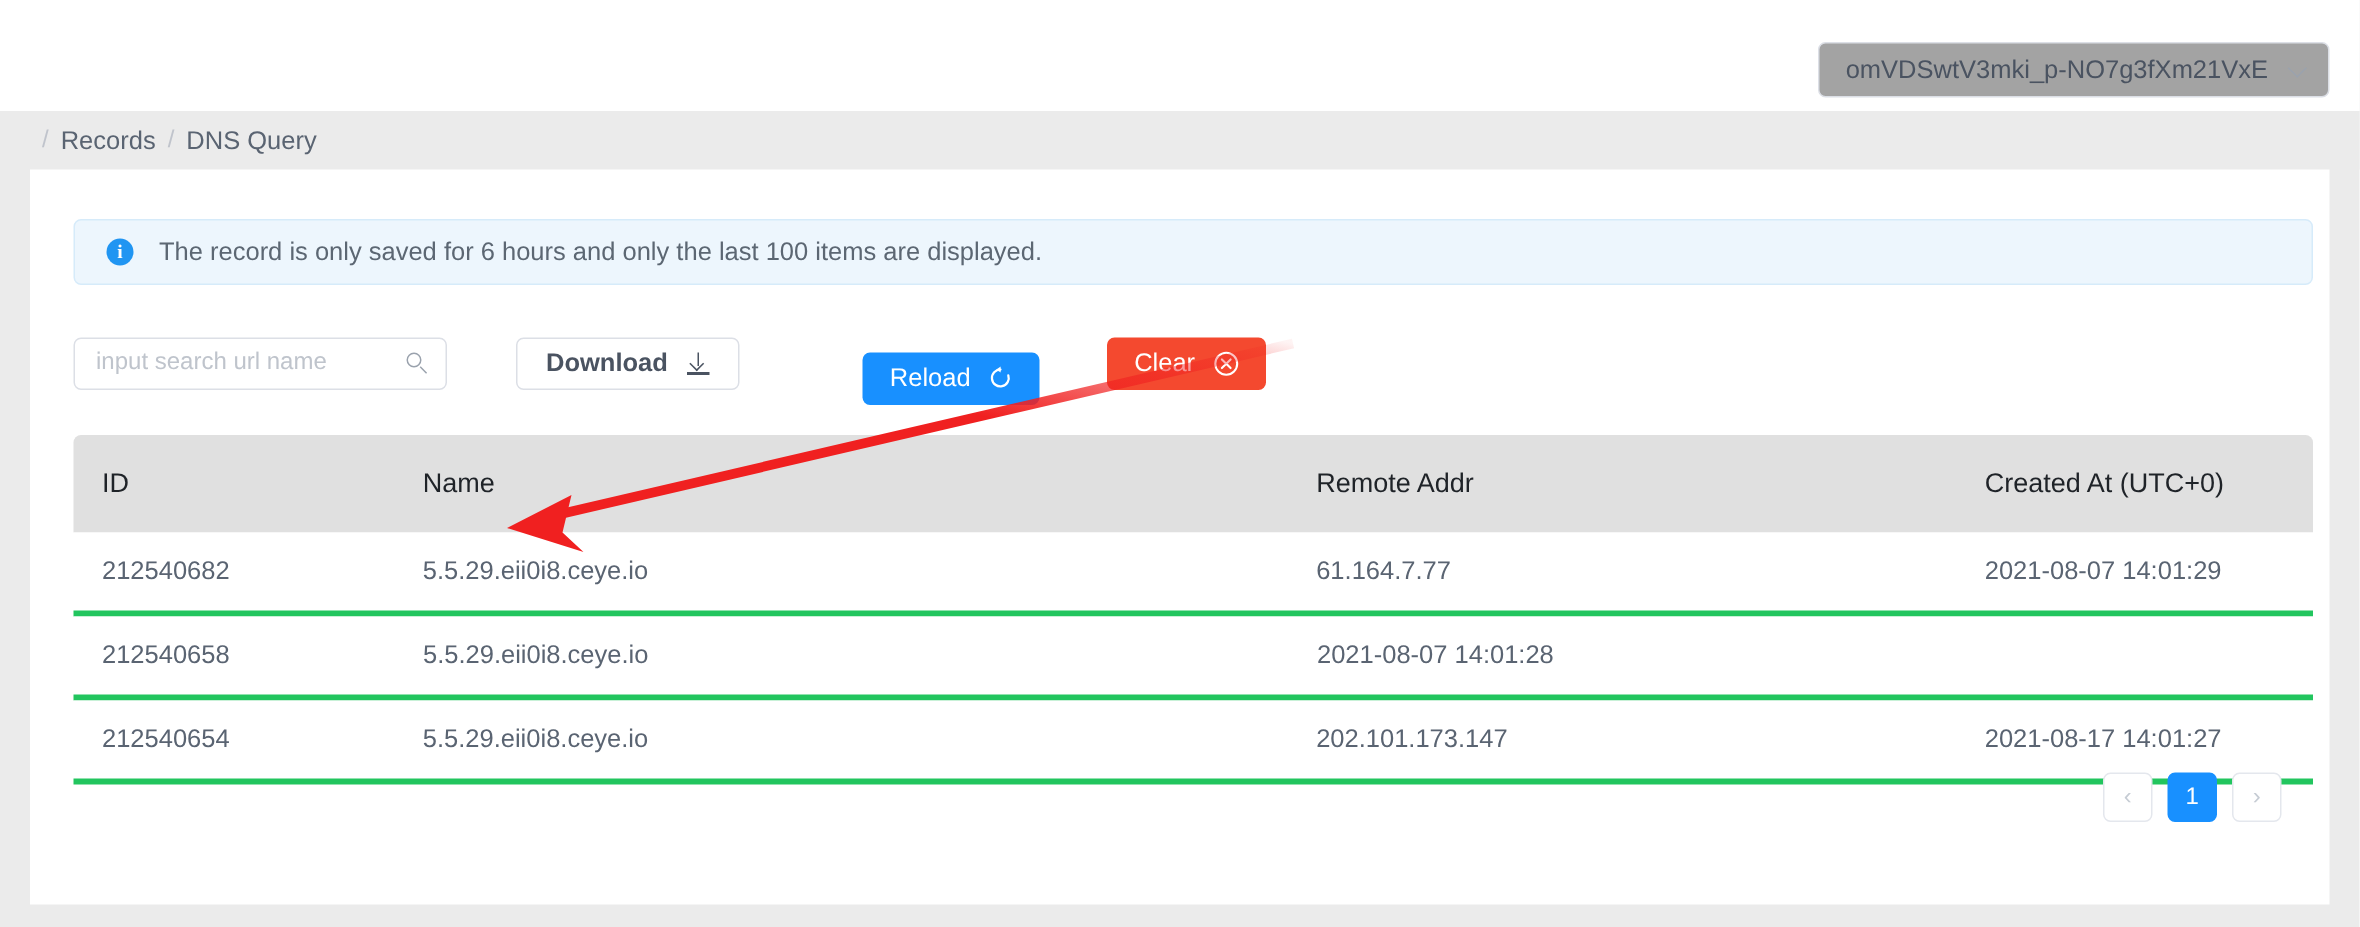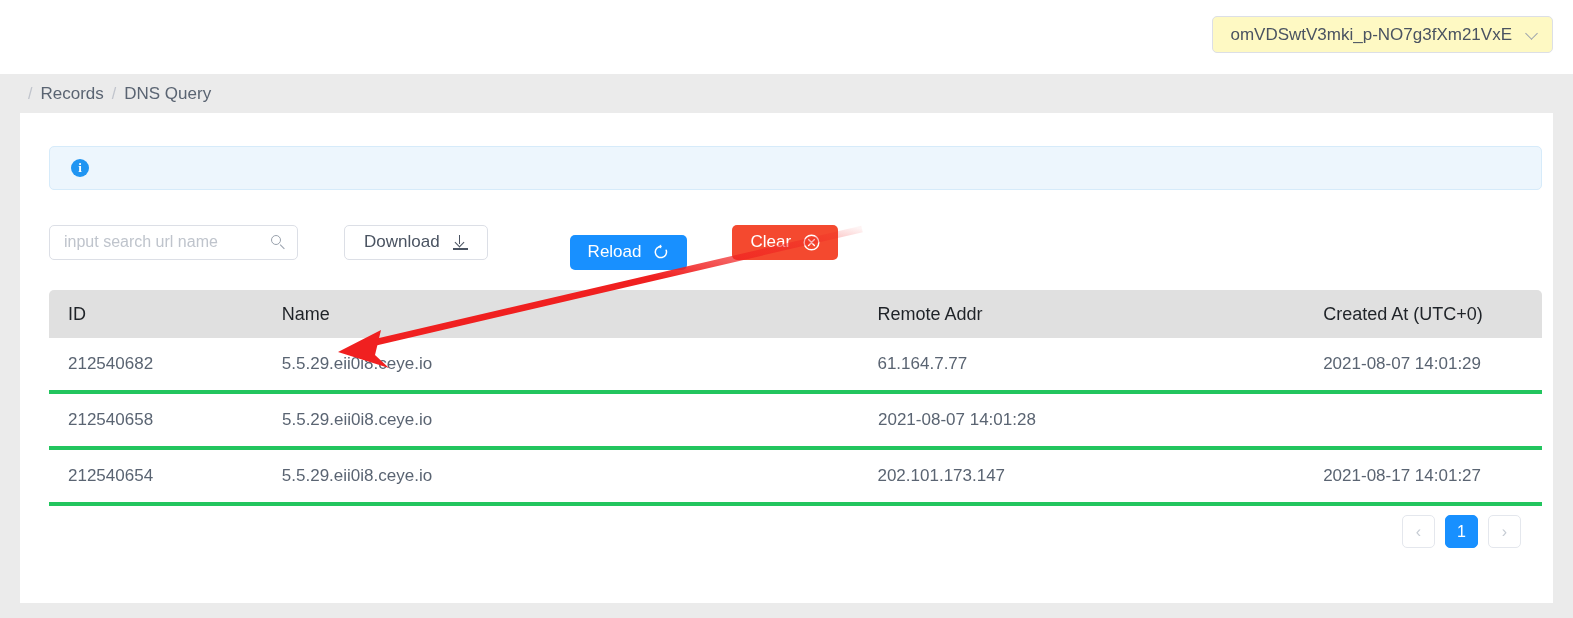--- a/index.html
+++ b/index.html
@@ -20,27 +20,27 @@
     position: absolute;
     left: 0; top: 0;
     width: 1573px;
     height: 74px;
     background: #ffffff;
     box-sizing: border-box;
   }
   .account-select {
     position: absolute;
     right: 20px;
-    top: 16px;
+    top: 28px;
     height: 37px;
     min-width: 340px;
     box-sizing: border-box;
     border: 1px solid #dcdfe6;
     border-radius: 5px;
-    background: #fef9c3;
+    background: #a3a3a3;
     display: flex;
     align-items: center;
     padding: 0 13px 0 17px;
     color: #4a5361;
     font-size: 17px;
     white-space: nowrap;
     cursor: pointer;
   }
   .account-select .acct-label { flex: 1 1 auto; }
   .chevron {
@@ -191,20 +191,21 @@
     cursor: pointer;
     user-select: none;
     white-space: nowrap;
   }
   .btn-download {
     margin-left: 13px;
     padding: 0 19px;
     border: 1px solid #dcdfe6;
     background: #ffffff;
     color: #4a5361;
+    font-weight: bold;
   }
   .dl-icon {
     margin-left: 13px;
     width: 15px; height: 15px;
     position: relative;
     flex: 0 0 auto;
   }
   .dl-icon::before {
     content: "";
     position: absolute;
@@ -256,21 +257,21 @@
   }
 
   
   .table {
     position: absolute;
     left: 29px;
     top: 177px;
     width: 1493px;
   }
   .thead {
-    height: 48px;
+    height: 65px;
     background: #e0e0e0;
     border-radius: 5px 5px 0 0;
     display: flex;
     align-items: center;
   }
   .trow {
     height: 52px;
     display: flex;
     align-items: center;
     border-bottom: 4px solid #22c55e;
@@ -338,20 +339,21 @@
     <span class="crumb link">Records</span>
     <span class="crumb-sep">/</span>
     <span class="crumb">DNS Query</span>
   </nav>
 </div>
 
 <div class="card">
 
   <div class="alert">
     <span class="info-icon">i</span>
+    <span class="alert-text">The record is only saved for 6 hours and only the last 100 items are displayed.</span>
   </div>
 
   <div class="toolbar">
 
     <div class="search-box">
       <input type="text" placeholder="input search url name" style="">
       <span class="magnifier"></span>
     </div>
 
     <div class="btn btn-download">

